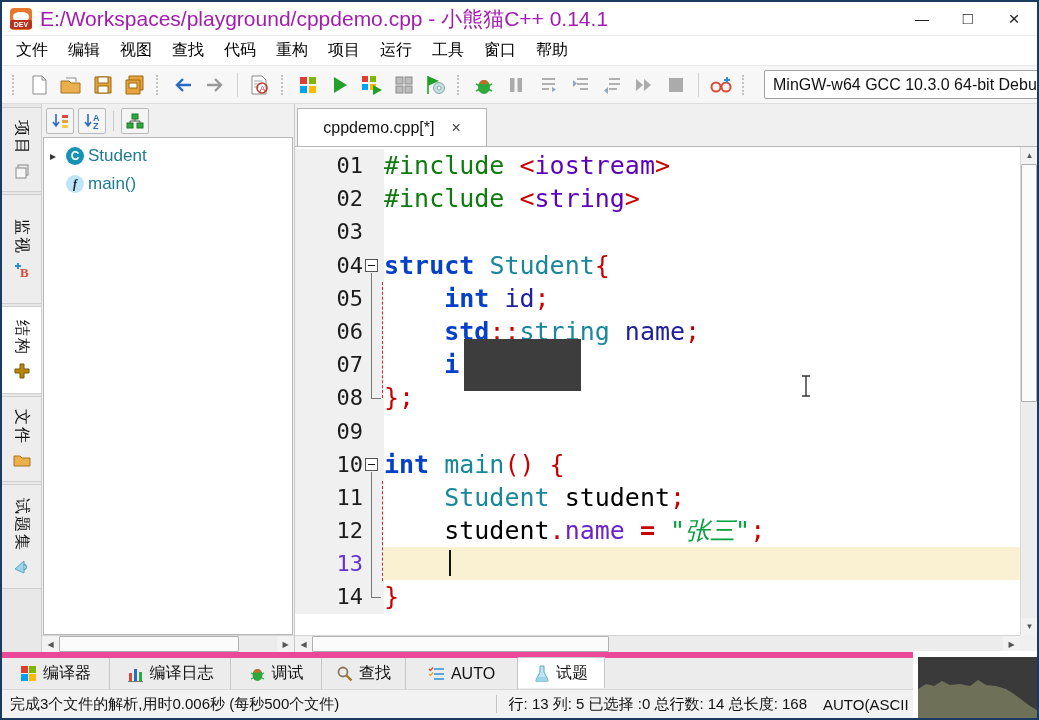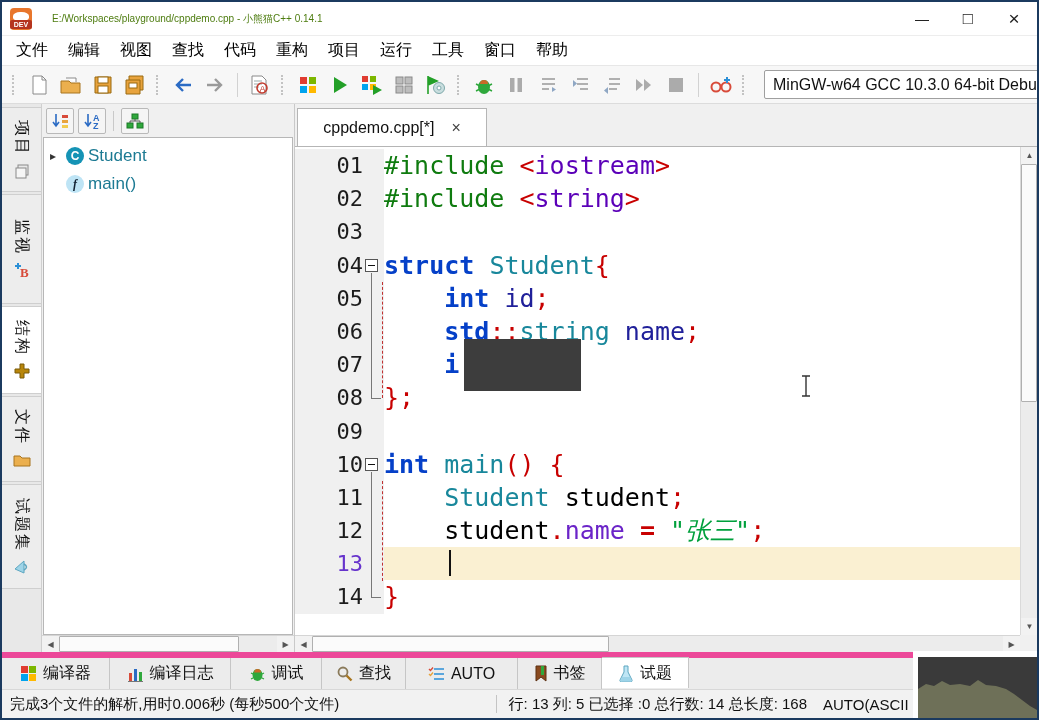--- a/index.html
+++ b/index.html
@@ -4,21 +4,21 @@
 <style>
   * { margin:0; padding:0; box-sizing:border-box; }
   html,body { width:1039px; height:720px; font-family:"Liberation Sans","DejaVu Sans",sans-serif; }
   .win { position:relative; width:1039px; height:720px; border:2px solid var(--c-window_border); background:#fff; display:flex; flex-direction:column; overflow:hidden; }
 
   
   .titlebar { height:34px; background:#fff; display:flex; align-items:center; padding-left:8px; border-bottom:1px solid #ededed; flex:0 0 auto; }
   .appicon { width:22px; height:22px; border-radius:4px; background:#E8762C; position:relative; margin-right:8px; flex:0 0 auto; }
   .appicon::before { content:""; position:absolute; left:3px; top:4px; width:16px; height:9px; background:#fff; border-radius:45% 45% 40% 40%; }
   .appicon span { position:absolute; bottom:1px; left:0; right:0; text-align:center; font-size:7px; font-weight:bold; color:#fff; background:#B5341F; border-radius:2px; line-height:9px; }
-  .title-text { font-size:10px; color:#4d7c0f;margin-left:12px; }
+  .title-text { font-size:21px; color:#a21caf; }
   .win-controls { margin-left:auto; display:flex; height:100%; }
   .win-btn { width:46px; height:100%; display:flex; align-items:center; justify-content:center; font-size:14px; color:#222; cursor:default; }
 
   
   .menubar { height:30px; background:#fff; display:flex; align-items:center; padding-left:4px; border-bottom:1px solid #e7e7e7; flex:0 0 auto; }
   .menu-item { font-size:16px; color:#000; padding:3px 10px; }
 
   
   .toolbar { height:38px; background:#f7f7f7; display:flex; align-items:center; padding:0 6px; border-bottom:1px solid #dcdcdc; flex:0 0 auto; gap:2px; }
   .tb-btn { width:30px; height:30px; display:flex; align-items:center; justify-content:center; border-radius:3px; flex:0 0 auto; }
@@ -532,27 +532,20 @@
       <span>查找</span>
     </div>
     <div class="btab" style="width:112px">
       <svg width="17" height="15">
           <path d="M6 3 h10 M6 8 h10 M6 13 h10" stroke="#2B8FD6" stroke-width="1.6"></path>
           <path d="M1 3 l1.5 1.5 L5 1.5" fill="none" stroke="#D84B3A" stroke-width="1.4"></path>
           <path d="M1 8 l1.5 1.5 L5 6.5" fill="none" stroke="#E8A33D" stroke-width="1.4"></path>
         </svg>
       <span>AUTO</span>
     </div>
-    <div class="btab" style="width:84px">
-      <svg width="14" height="17">
-          <path d="M2 1 h10 v15 l-5 -4 -5 4 z" fill="#8a4a1f" stroke="#5d3113"></path>
-          <rect x="7" y="1" width="3" height="9" fill="#2FA83C"></rect>
-        </svg>
-      <span>书签</span>
-    </div>
     <div class="btab active" style="width:87px">
       <svg width="16" height="17">
           <path d="M6 1 h4 v6 l4 8 a1.5 1.5 0 0 1 -1.5 2 h-9 a1.5 1.5 0 0 1 -1.5 -2 l4 -8 z" fill="#BFE6F5" stroke="#5da6c0"></path>
           <path d="M4 12 h8 l2 4 h-12 z" fill="#9ED4E8"></path>
         </svg>
       <span>试题</span>
     </div>
   </div>
 
   <div class="statusbar">

